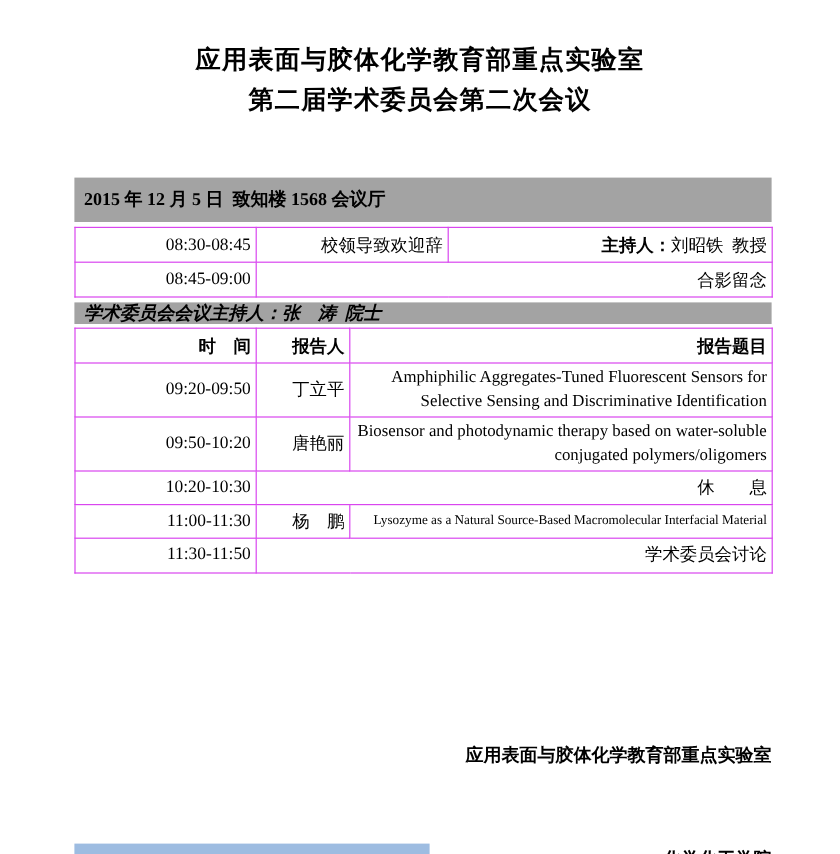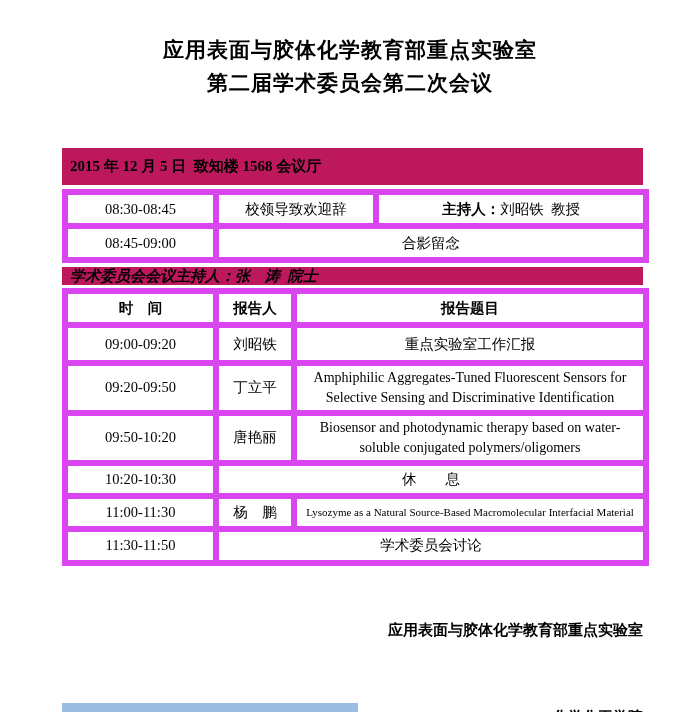--- a/index.html
+++ b/index.html
@@ -7,29 +7,29 @@
     width:700px; height:712px; background:#ffffff; position:relative;
     font-family:"Liberation Serif","DejaVu Serif",serif; color:#000;
     overflow:hidden;
   }
   .doc-title { text-align:center; margin:0; padding-top:34px; }
   .doc-title .t-line {
     font-weight:bold; font-size:21px; line-height:33px; letter-spacing:1px;
   }
   .tables { position:absolute; left:62px; top:148px; width:581px; }
   .banner {
-    background:#be185d; font-weight:bold; font-size:15px;
+    background:#a3a3a3; font-weight:bold; font-size:15px;
     display:flex; align-items:center; padding-left:8px; box-sizing:border-box;
     white-space:pre-wrap;
   }
   .banner1 { height:37px; margin-bottom:4px; }
   .banner2 { height:18px; margin-top:4px; margin-bottom:3px;font-style:italic; }
   table { border-collapse:collapse; width:581px; table-layout:fixed; }
   td {
-    border:6px solid #d946ef; text-align:center; vertical-align:middle;
+    border:1px solid #d946ef; text-align:right; vertical-align:middle;
     font-size:14.5px; padding:2px 4px; white-space:pre-wrap; overflow:hidden;
   }
   .hdr td { font-weight:bold; }
   .host-label { font-weight:bold;margin-top:32px; }
   .en-title { font-size:14px; line-height:1.42; }
   .en-small { font-size:11px; }
   tr.h28 td { height:24px; }
   tr.h32 td { height:28px; }
   tr.h41 td { height:37px; }
   tr.h27 td { height:23px; }
@@ -80,25 +80,20 @@
         <col style="width:151px">
         <col style="width:78px">
         <col style="width:352px">
       </colgroup>
     <tbody>
         <tr class="hdr h28">
       <td>时　间</td>
       <td>报告人</td>
       <td>报告题目</td>
     </tr>
-    <tr class="h32">
-      <td>09:00-09:20</td>
-      <td>刘昭铁</td>
-      <td>重点实验室工作汇报</td>
-    </tr>
     <tr class="h41">
       <td>09:20-09:50</td>
       <td>丁立平</td>
       <td class="en-title">Amphiphilic Aggregates-Tuned Fluorescent Sensors for Selective Sensing and Discriminative Identification</td>
     </tr>
     <tr class="h41">
       <td>09:50-10:20</td>
       <td>唐艳丽</td>
       <td class="en-title">Biosensor and photodynamic therapy based on water-soluble conjugated polymers/oligomers</td>
     </tr>

